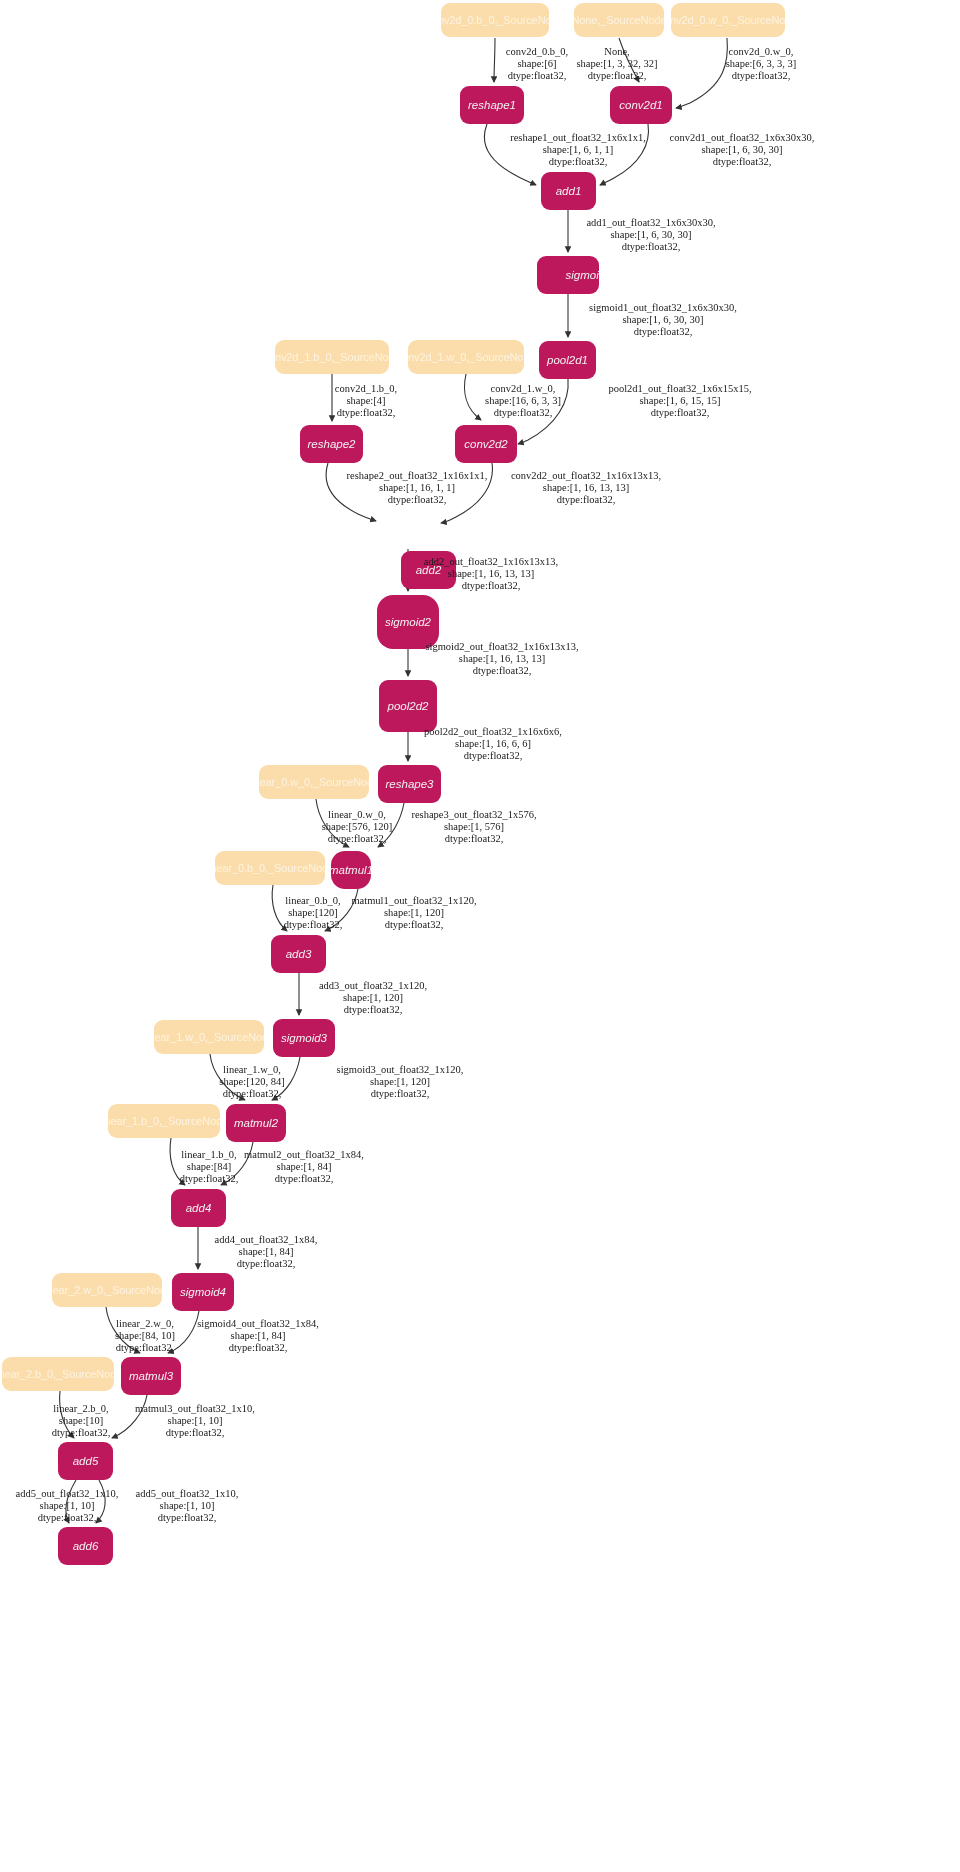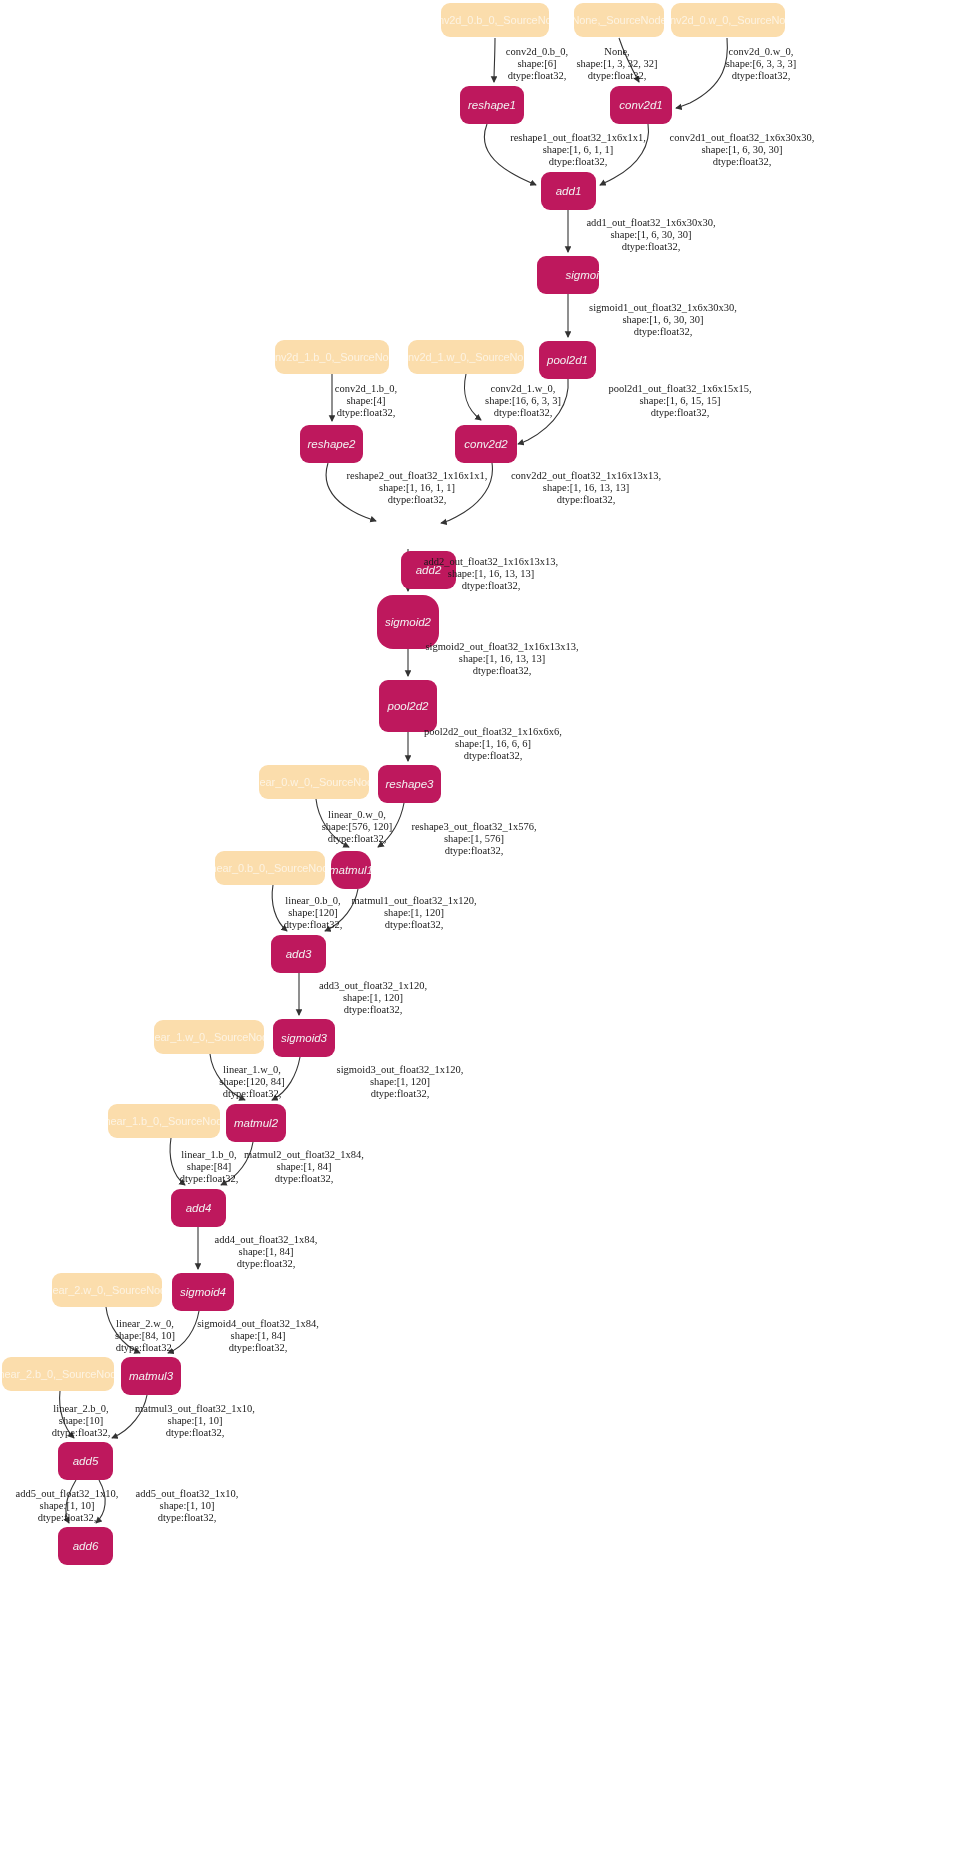--- a/index.html
+++ b/index.html
@@ -214,21 +214,21 @@
       <div class="edge-label" style="left: 493px; top: 726px;">
         <span class="ln">pool2d2_out_float32_1x16x6x6,</span>
         <span class="ln">shape:[1, 16, 6, 6]</span>
         <span class="ln">dtype:float32,</span>
       </div>
       <div class="edge-label" style="left: 357px; top: 809px;">
         <span class="ln">linear_0.w_0,</span>
         <span class="ln">shape:[576, 120]</span>
         <span class="ln">dtype:float32,</span>
       </div>
-      <div class="edge-label" style="left: 474px; top: 809px; margin-top: 12px;">
+      <div class="edge-label" style="left: 474px; top: 809px;">
         <span class="ln">reshape3_out_float32_1x576,</span>
         <span class="ln">shape:[1, 576]</span>
         <span class="ln">dtype:float32,</span>
       </div>
       <div class="edge-label" style="left: 313px; top: 895px;">
         <span class="ln">linear_0.b_0,</span>
         <span class="ln">shape:[120]</span>
         <span class="ln">dtype:float32,</span>
       </div>
       <div class="edge-label" style="left: 414px; top: 895px;">

